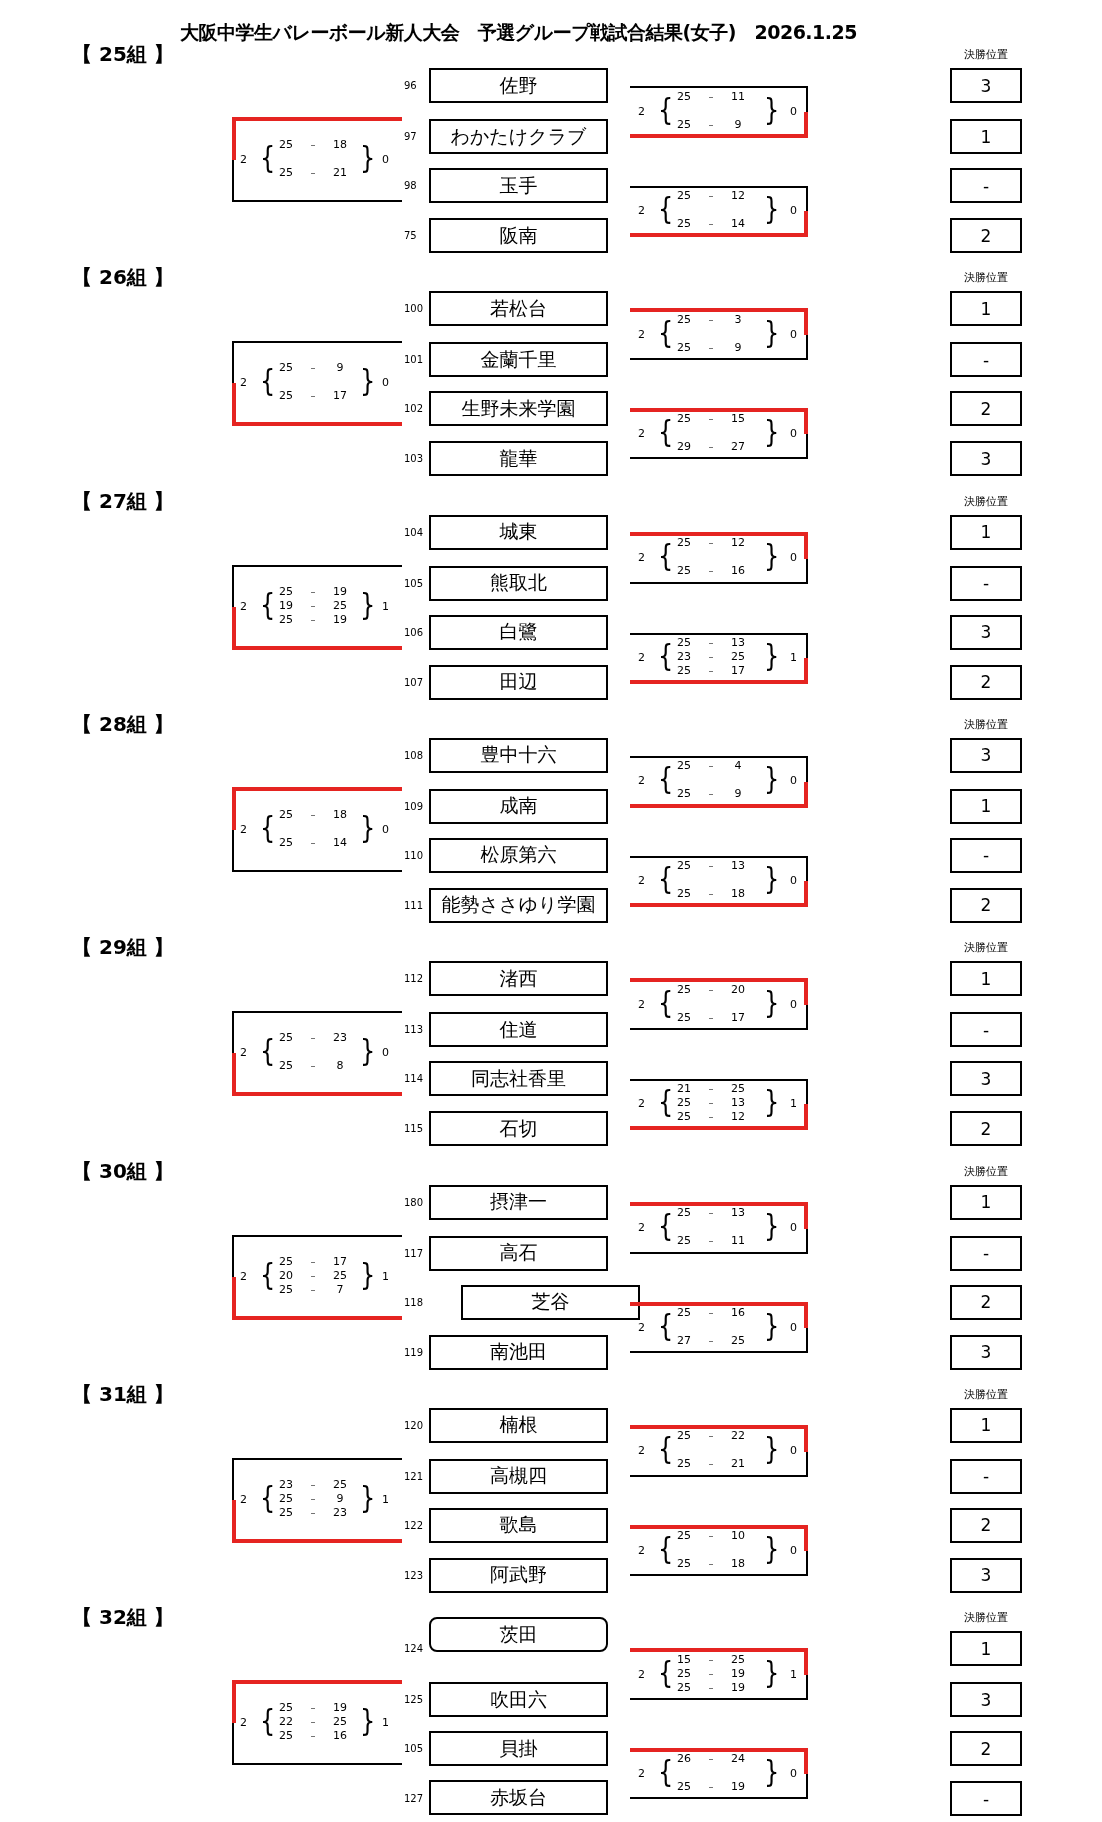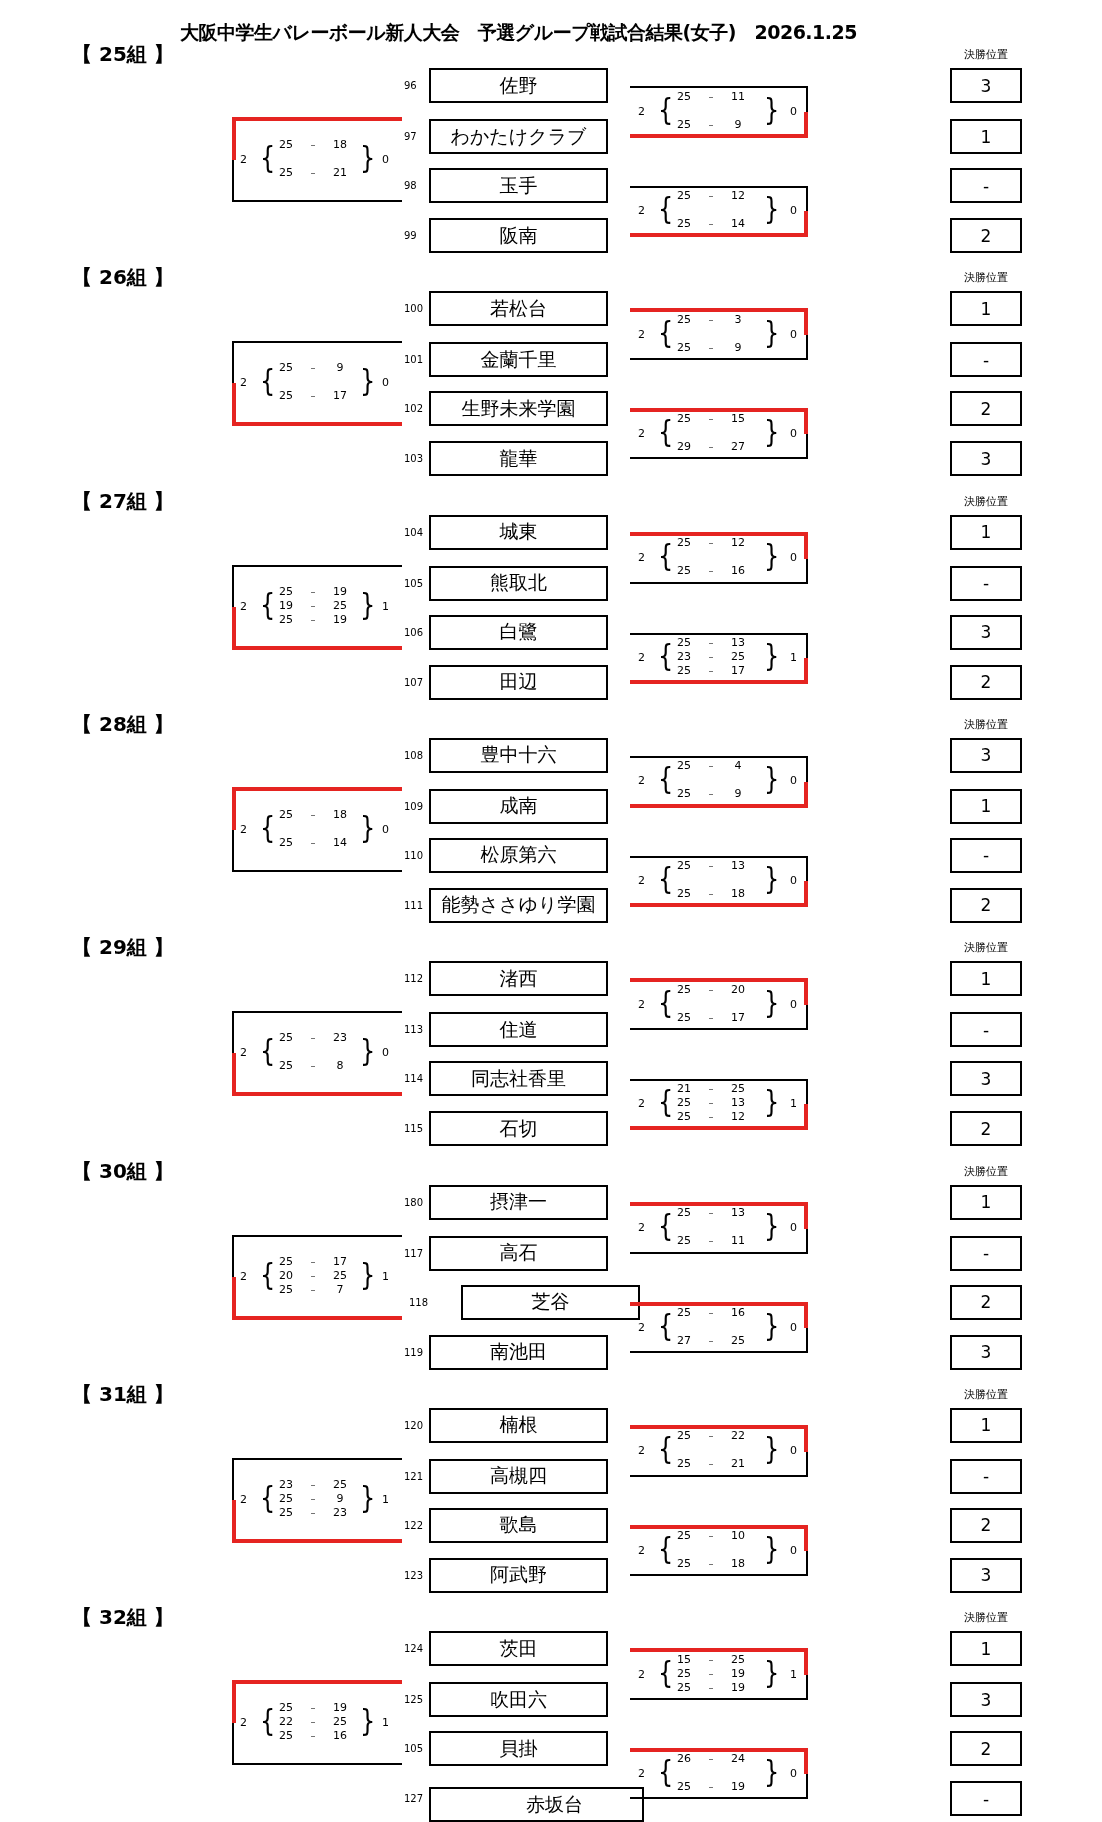--- a/index.html
+++ b/index.html
@@ -34,21 +34,21 @@
       <div class="rank-label">決勝位置</div>
       <div class="seed" style="top: 27px;">96</div>
       <div class="team" style="top: 15px;">佐野</div>
       <div class="rank" style="top: 15px;">3</div>
       <div class="seed" style="top: 78px;">97</div>
       <div class="team" style="top: 66px;">わかたけクラブ</div>
       <div class="rank" style="top: 66px;">1</div>
       <div class="seed" style="top: 127px;">98</div>
       <div class="team" style="top: 115px;">玉手</div>
       <div class="rank" style="top: 115px;">-</div>
-      <div class="seed" style="top: 177px;">99</div>
+      <div class="seed" style="top: 177px;">75</div>
       <div class="team" style="top: 165px;">阪南</div>
       <div class="rank" style="top: 165px;">2</div>
       <div class="bracket" style="left: 232px; top: 65px; width: 170px; height: 84px;">
         <div class="line red" style="left: 0px; top: -1px; width: 170px; height: 4px; background: rgb(229, 36, 33);"></div>
         <div class="line" style="left: 0px; top: 82px; width: 170px; height: 2px;"></div>
         <div class="line red" style="left: 0px; top: 0px; width: 4px; height: 42px; background: rgb(229, 36, 33);"></div>
         <div class="line" style="left: 0px; top: 42px; width: 2px; height: 42px;"></div>
         <div class="sets-l" style="left: 8px; top: 35px;">2</div>
         <div class="brace" style="left: 26px; top: 25px;">{</div>
         <div class="setlines" style="left: 44px; top: 20px;">
@@ -516,21 +516,21 @@
     </div>
     <div class="group" style="top: 1169.5px;">
       <div class="g-header">【 30組 】</div>
       <div class="rank-label">決勝位置</div>
       <div class="seed" style="top: 27px;">180</div>
       <div class="team" style="top: 15px;">摂津一</div>
       <div class="rank" style="top: 15px;">1</div>
       <div class="seed" style="top: 78px;">117</div>
       <div class="team" style="top: 66px;">高石</div>
       <div class="rank" style="top: 66px;">-</div>
-      <div class="seed" style="top: 127px; text-align: right;">118</div>
+      <div class="seed" style="top: 127px;">118</div>
       <div class="team" style="top: 115px; margin-left: 32px;">芝谷</div>
       <div class="rank" style="top: 115px;">2</div>
       <div class="seed" style="top: 177px;">119</div>
       <div class="team" style="top: 165px;">南池田</div>
       <div class="rank" style="top: 165px;">3</div>
       <div class="bracket" style="left: 232px; top: 65px; width: 170px; height: 84px;">
         <div class="line" style="left: 0px; top: 0px; width: 170px; height: 2px;"></div>
         <div class="line red" style="left: 0px; top: 81px; width: 170px; height: 4px; background: rgb(229, 36, 33);"></div>
         <div class="line" style="left: 0px; top: 0px; width: 2px; height: 42px;"></div>
         <div class="line red" style="left: 0px; top: 42px; width: 4px; height: 42px; background: rgb(229, 36, 33);"></div>
@@ -705,30 +705,30 @@
           </div>
         </div>
         <div class="brace" style="left: 132px; top: 8px;">}</div>
         <div class="sets-r" style="left: 160px; top: 18px;">0</div>
       </div>
     </div>
     <div class="group" style="top: 1616.1px;">
       <div class="g-header">【 32組 】</div>
       <div class="rank-label">決勝位置</div>
       <div class="seed" style="top: 27px;">124</div>
-      <div class="team" style="top: 15px;">茨田</div>
+      <div class="team" style="top: 1px; border-radius: 8px;">茨田</div>
       <div class="rank" style="top: 15px;">1</div>
       <div class="seed" style="top: 78px;">125</div>
       <div class="team" style="top: 66px;">吹田六</div>
       <div class="rank" style="top: 66px;">3</div>
       <div class="seed" style="top: 127px;">105</div>
       <div class="team" style="top: 115px;">貝掛</div>
       <div class="rank" style="top: 115px;">2</div>
       <div class="seed" style="top: 177px;">127</div>
-      <div class="team" style="top: 171px; padding-left: 36px;">赤坂台</div>
+      <div class="team" style="top: 164px;">赤坂台</div>
       <div class="rank" style="top: 165px;">-</div>
       <div class="bracket" style="left: 232px; top: 65px; width: 170px; height: 84px;">
         <div class="line red" style="left: 0px; top: -1px; width: 170px; height: 4px; background: rgb(229, 36, 33);"></div>
         <div class="line" style="left: 0px; top: 82px; width: 170px; height: 2px;"></div>
         <div class="line red" style="left: 0px; top: 0px; width: 4px; height: 42px; background: rgb(229, 36, 33);"></div>
         <div class="line" style="left: 0px; top: 42px; width: 2px; height: 42px;"></div>
         <div class="sets-l" style="left: 8px; top: 35px;">2</div>
         <div class="brace" style="left: 26px; top: 25px;">{</div>
         <div class="setlines" style="left: 44px; top: 20px;">
           <div class="setline">

